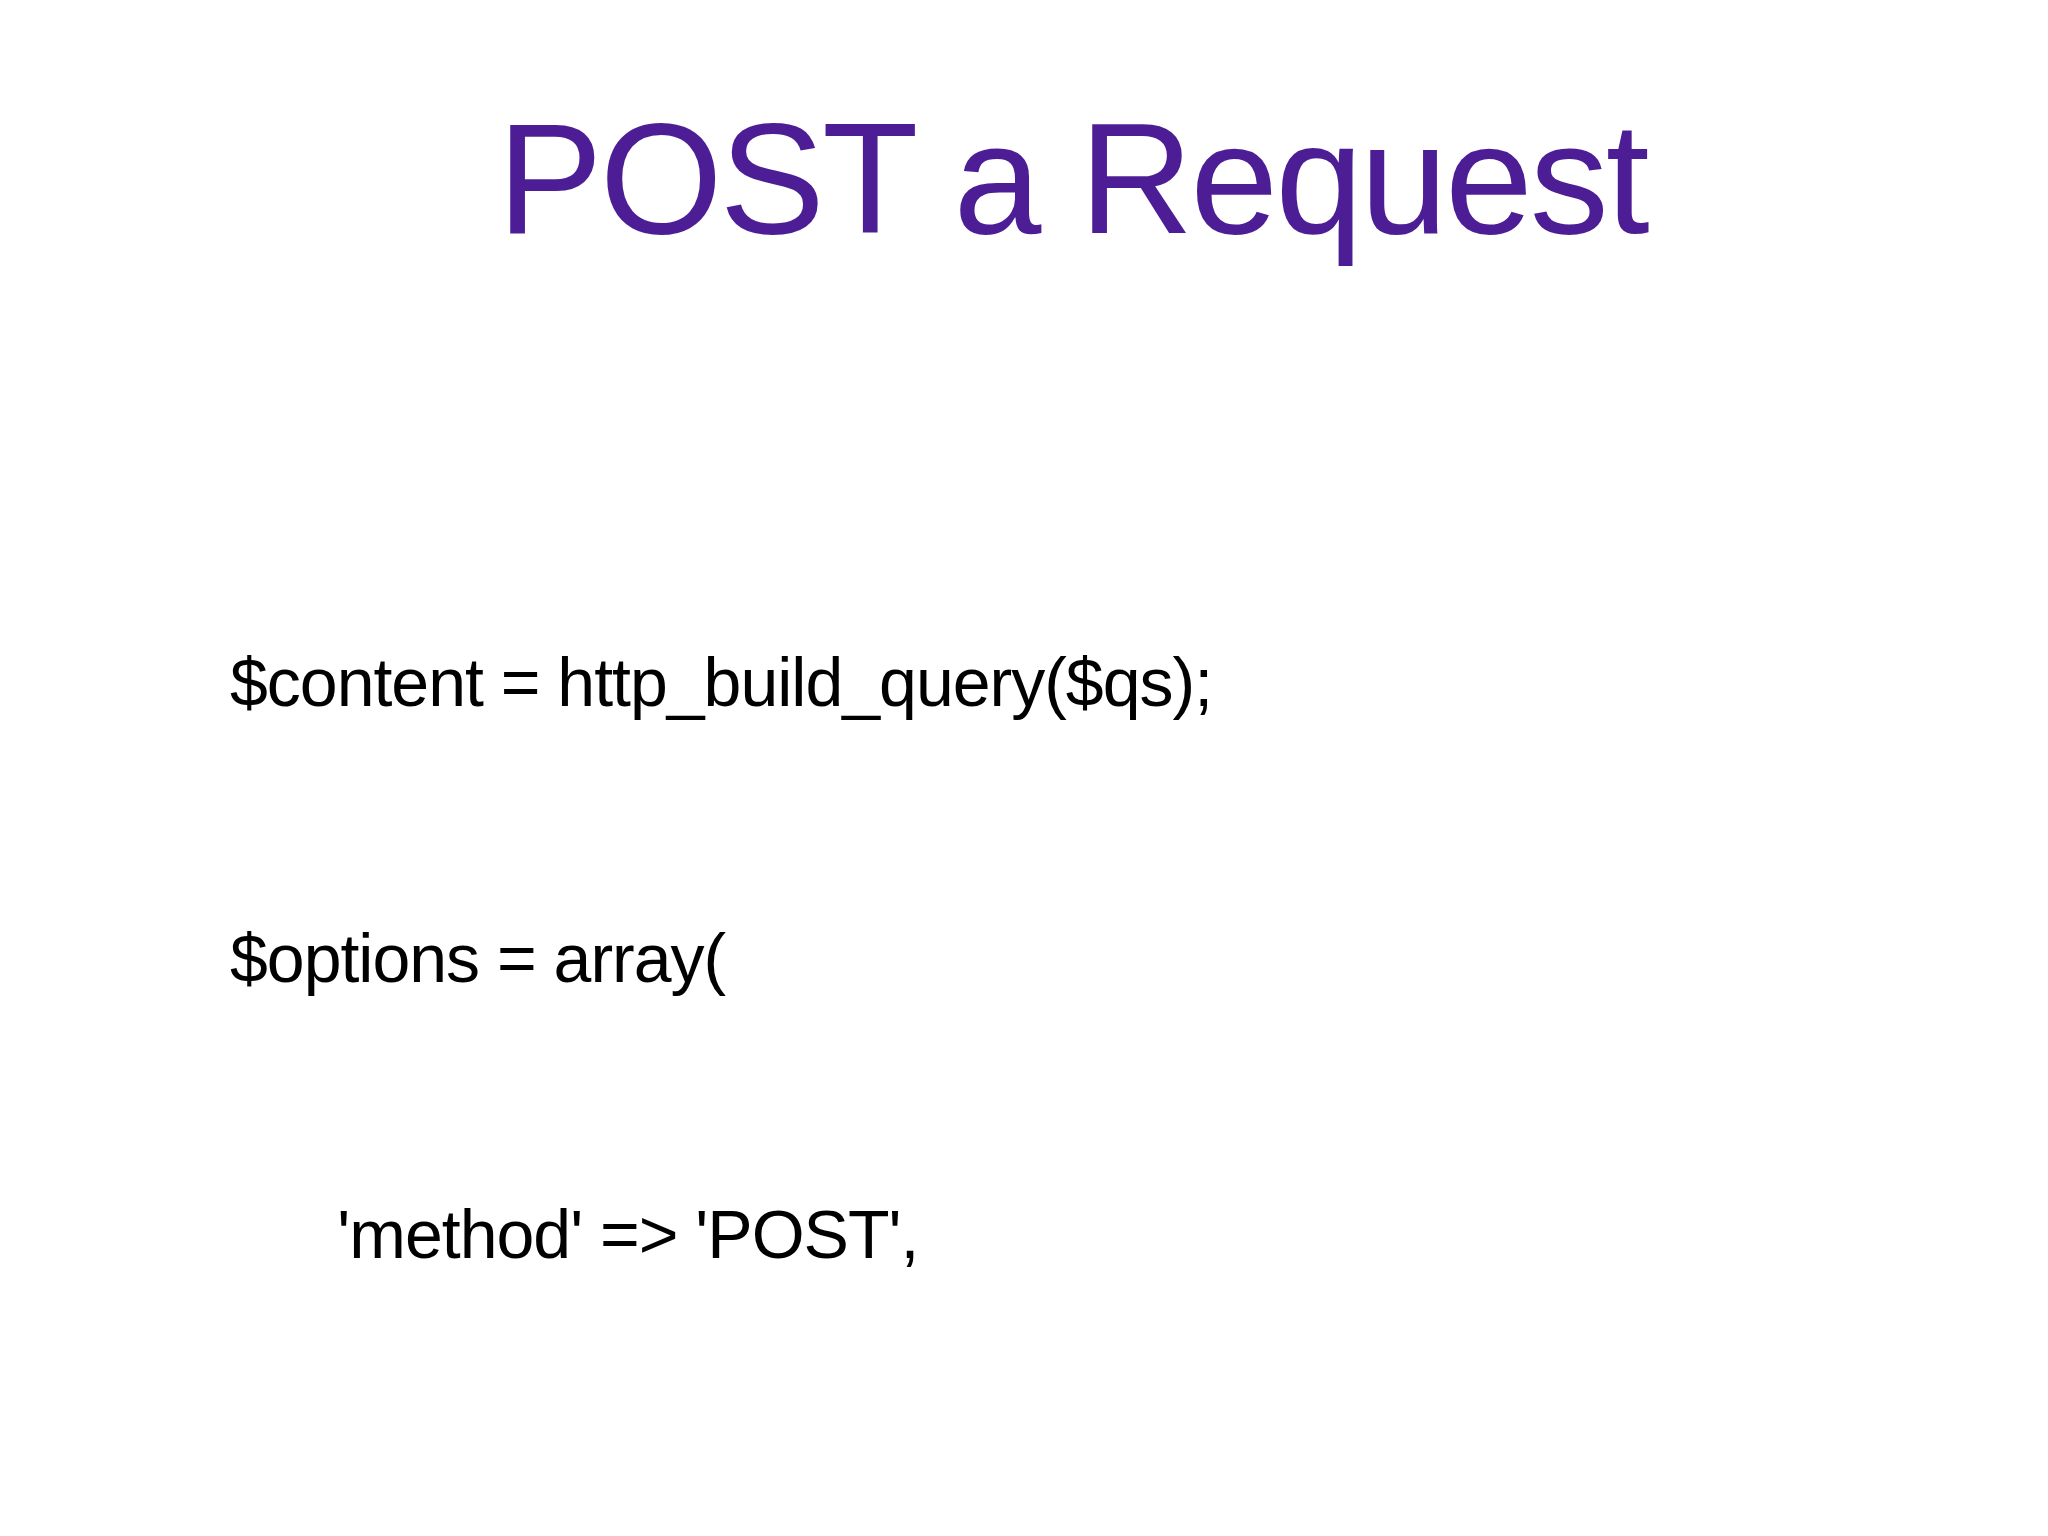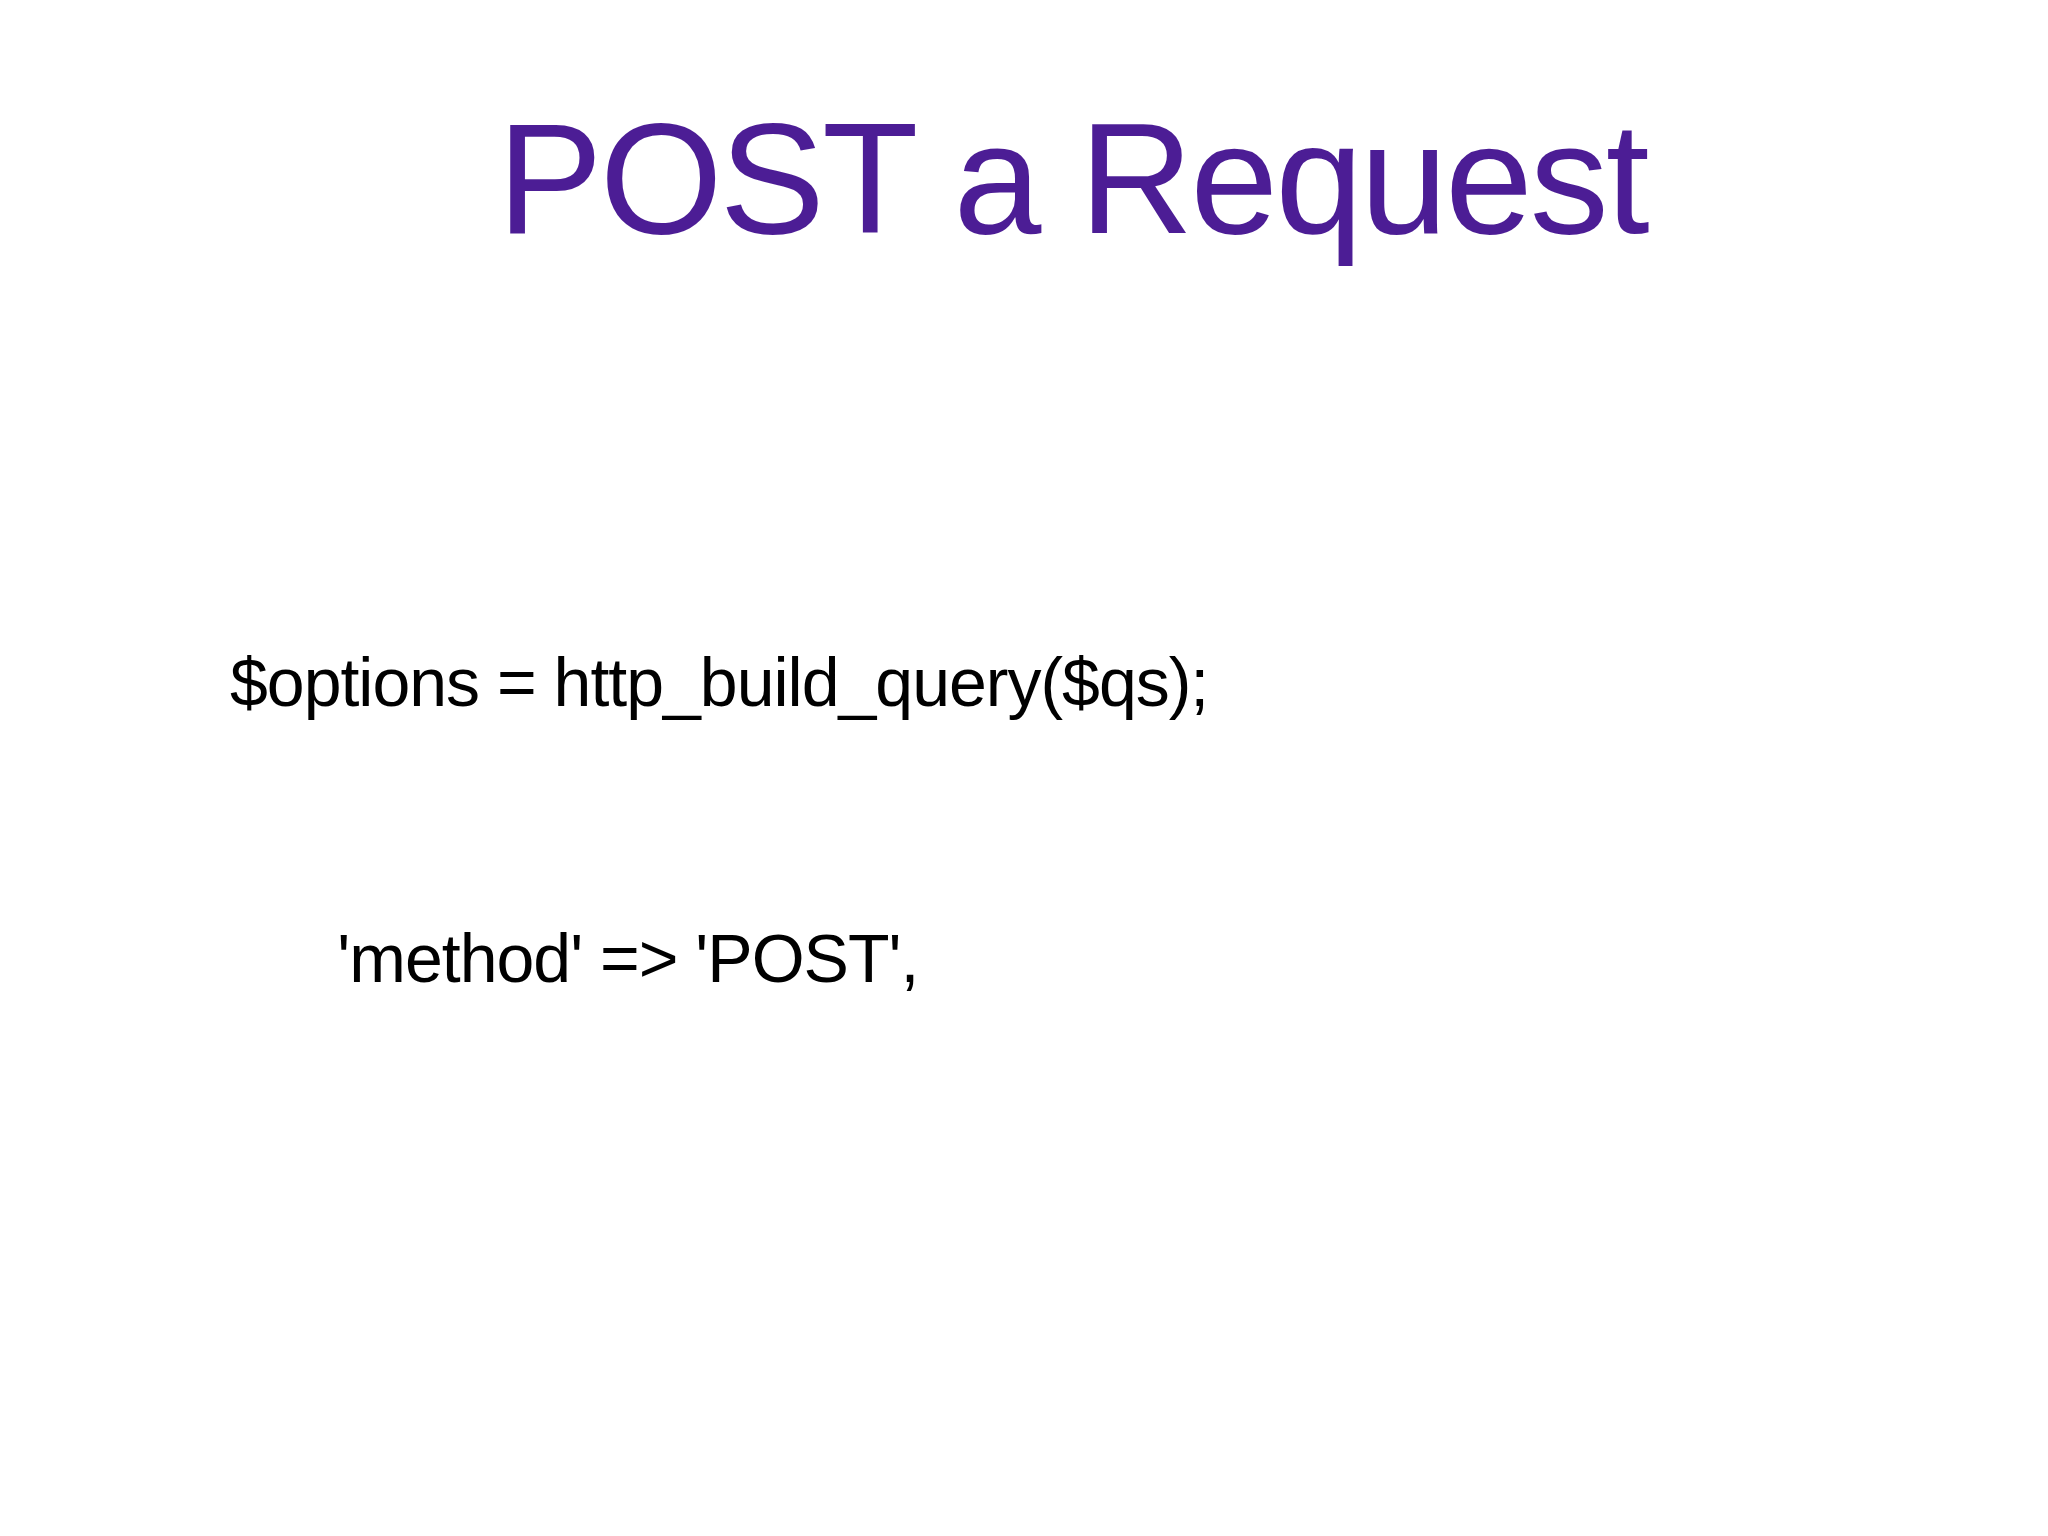--- a/index.html
+++ b/index.html
@@ -48,21 +48,22 @@
   }
 </style>
 </head>
 <body>
 
 <div class="slide">
 
   <div class="slide-title">POST a Request</div>
 
   <div class="code-block">
-    <div class="code-line">$options = http_build_query($qs);</div>
+    <div class="code-line">$content = http_build_query($qs);</div>
+    <div class="code-line">$options = array(</div>
     <div class="code-line">      'method' =&gt; 'POST',</div>
     
     
     
     
     
     
   </div>
 
 </div>

